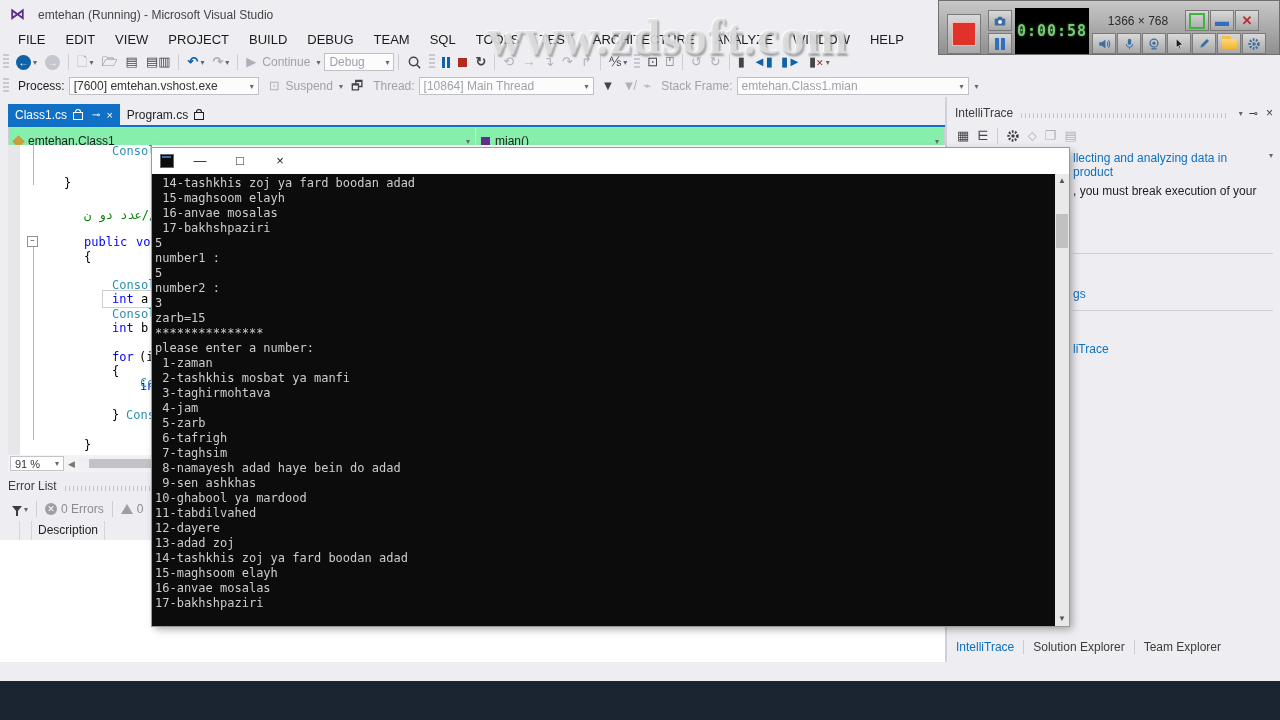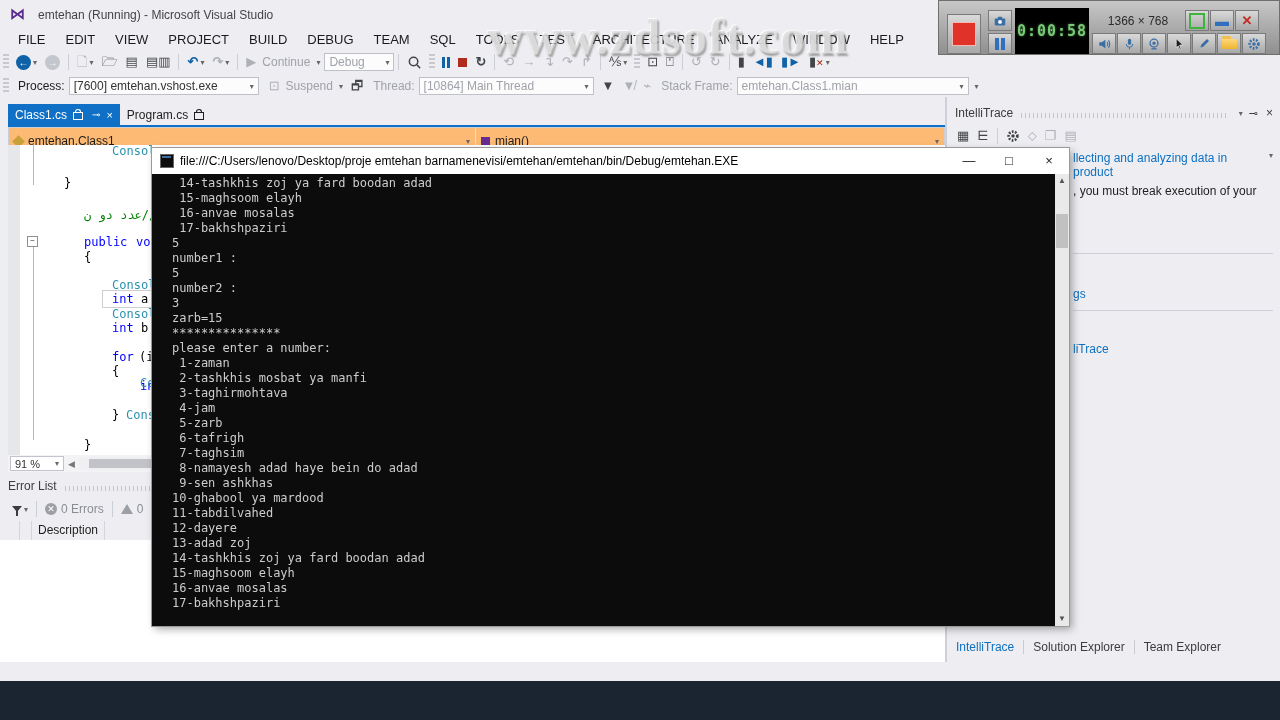--- a/index.html
+++ b/index.html
@@ -34,21 +34,21 @@
   .tab{display:flex;align-items:center;padding:0 7px;font-size:12px;height:21px;}
   .tab.active{background:#0f70c6;color:#fff;}
   .tab.inactive{color:#1e1e1e;}
   .mini-lock{position:relative;width:8px;height:6px;border:1px solid currentColor;margin:2px 4px 0 6px;}
   .mini-lock:before{content:"";position:absolute;left:1px;top:-4px;width:4px;height:3px;
     border:1px solid currentColor;border-bottom:none;border-radius:3px 3px 0 0;}
   .tab-x{margin-left:6px;font-size:11px;}
   .pin-g{margin-left:5px;font-size:10px;}
   #doc-blue-line{left:8px;top:125px;width:937px;height:2px;background:#0f70c6;}
   
-  #breadcrumb{left:8px;top:127px;width:937px;height:28px;background:#fdba74;border:1px solid #ccced6;
+  #breadcrumb{left:8px;top:127px;width:937px;height:28px;background:#86efac;border:1px solid #ccced6;
     box-sizing:border-box;display:flex;font-size:12px;color:#1e1e1e;}
   .crumb{display:flex;align-items:center;justify-content:space-between;padding:0 5px;box-sizing:border-box;}
   .crumb-icon{width:9px;height:9px;margin-right:5px;}
   
   #editor{left:8px;top:145px;width:937px;height:310px;background:#ffffff;overflow:hidden;}
   #indicator-margin{left:8px;top:145px;width:12px;height:310px;background:#e6e7e8;}
   .outline-line{background:#b5b5b5;width:1px;}
   #collapse-box{left:27px;top:236px;width:9px;height:9px;border:1px solid #919191;background:#fff;
     font-size:8px;line-height:7px;text-align:center;color:#333;}
   #current-line{left:102px;top:290px;width:70px;height:16px;border:1px solid #cfcfcf;background:#fff;}
@@ -90,21 +90,21 @@
   .rtab.active{color:#0e70c0;}
   
   #console-win{left:152px;top:148px;width:917px;height:478px;background:#0c0c0c;
     box-shadow:0 0 0 1px #9a9a9a, 3px 3px 8px rgba(0,0,0,.35);z-index:50;}
   #console-title{left:0;top:0;width:917px;height:26px;background:#ffffff;display:flex;align-items:center;}
   #console-icon{width:12px;height:12px;background:#0c0c0c;border:1px solid #666;margin:0 6px 0 8px;position:relative;}
   #console-icon:after{content:"";position:absolute;left:1px;top:1px;width:9px;height:2px;background:#3a6ea5;}
   #console-title-text{font-size:12px;color:#000;white-space:nowrap;overflow:hidden;flex:1;}
   .win-btn{width:40px;height:24px;text-align:center;font-size:13px;color:#222;line-height:24px;}
   #console-body{left:0;top:26px;width:903px;height:452px;overflow:hidden;}
-  #console-pre{margin:0;padding:2px 0 0 20px;font-family:"DejaVu Sans Mono",monospace;font-size:12px;
+  #console-pre{margin:0;padding:2px 0 0 3px;font-family:"DejaVu Sans Mono",monospace;font-size:12px;
     line-height:15px;color:#cccccc;white-space:pre;}
   #console-scroll{left:903px;top:26px;width:14px;height:452px;background:#e9e9e9;}
   .scr-arrow{position:absolute;left:0;width:14px;height:14px;font-size:8px;color:#555;text-align:center;line-height:14px;}
   #console-thumb{position:absolute;left:1px;top:40px;width:12px;height:34px;background:#c1c1c1;}
   
   #statusbar{left:0;top:662px;width:1280px;height:19px;background:#ca5100;color:#fff;font-size:12px;z-index:60;}
   #statusbar span{position:absolute;top:2px;}
   
   #taskbar{left:0;top:681px;width:1280px;height:39px;background:#1b2531;z-index:70;}
   
@@ -454,21 +454,20 @@
   <div class="abs it-link" style="left:1073px;top:342px">liTrace</div>
   <div class="abs" id="rtabs">
     <span class="rtab active">IntelliTrace</span>
     <span class="rtab">Solution Explorer</span>
     <span class="rtab" style="border-right:none">Team Explorer</span>
   </div>
 
   <div class="abs" id="console-win">
     <div class="abs" id="console-title">
       <span id="console-icon"></span>
-      <span id="console-title-text">file:///C:/Users/lenovo/Desktop/proje emtehan barnamenevisi/emtehan/emtehan/bin/Debug/emtehan.EXE</span>
       <span class="win-btn">—</span>
       <span class="win-btn">□</span>
       <span class="win-btn">×</span>
     </div>
     <div class="abs" id="console-body">
       <pre id="console-pre"> 14-tashkhis zoj ya fard boodan adad
  15-maghsoom elayh
  16-anvae mosalas
  17-bakhshpaziri
 5

